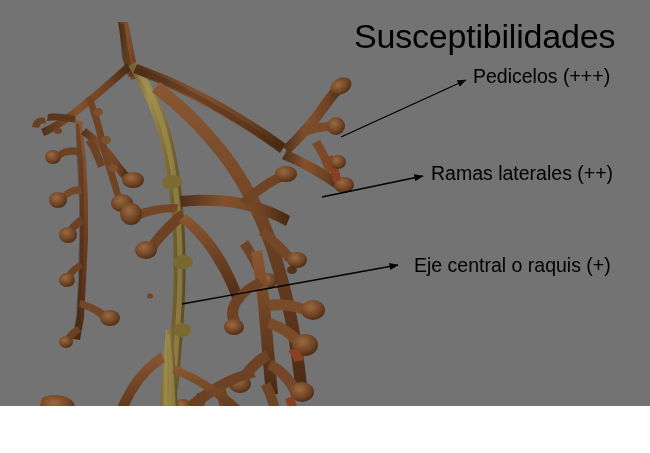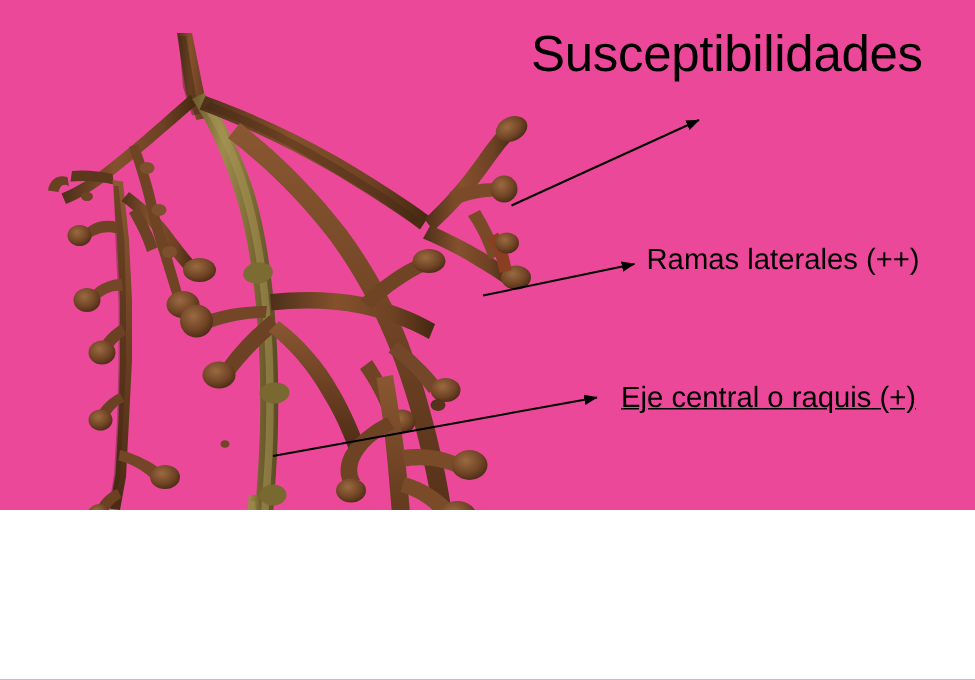--- a/index.html
+++ b/index.html
@@ -3,22 +3,22 @@
 <meta charset="utf-8">
 <style>
   html, body {
     margin: 0;
     padding: 0;
     background: #ffffff;
   }
   #page {
     position: relative;
     width: 650px;
-    height: 340px;
-    background: #ec4899;
+    height: 406px;
+    background: #737373;
     overflow: hidden;
     font-family: "Liberation Sans", sans-serif;
   }
   #plant-svg {
     position: absolute;
     left: 0;
     top: 0;
     width: 650px;
     height: 453px;
   }
@@ -42,21 +42,21 @@
   }
   .anno-label {
     position: absolute;
     font-size: 19.5px;
     line-height: 24px;
     color: #000000;
     white-space: nowrap;
   }
   #label-pedicelos { left: 473px; top: 64px; }
   #label-ramas     { left: 431px; top: 161px; text-align: right; }
-  #label-eje       { left: 414px; top: 253px; text-decoration: underline; }
+  #label-eje       { left: 414px; top: 253px; }
 </style>
 </head>
 <body>
 
 <div id="page">
 
   <svg id="plant-svg" viewBox="0 0 650 453">
     <defs>
       <linearGradient id="gRachis" x1="0" y1="0" x2="1" y2="0">
         <stop offset="0%" stop-color="#6b5a2c"></stop>
@@ -273,16 +273,17 @@
     <defs>
       <marker id="arrowhead" markerWidth="9" markerHeight="7" refX="8.5" refY="3.5" orient="auto" markerUnits="userSpaceOnUse">
         <polygon points="0 0, 9 3.5, 0 7" fill="#000000"></polygon>
       </marker>
     </defs>
     <line x1="341" y1="137" x2="466" y2="80" stroke="#000000" stroke-width="1.3" marker-end="url(#arrowhead)"></line>
     <line x1="322" y1="197" x2="423" y2="176" stroke="#000000" stroke-width="1.3" marker-end="url(#arrowhead)"></line>
     <line x1="182" y1="304" x2="398" y2="265" stroke="#000000" stroke-width="1.3" marker-end="url(#arrowhead)"></line>
   </svg>
 
+  <div class="anno-label" id="label-pedicelos">Pedicelos (+++)</div>
   <div class="anno-label" id="label-ramas">Ramas laterales (++)</div>
   <div class="anno-label" id="label-eje">Eje central o raquis (+)</div>
 
 </div>
 
 </body></html>

